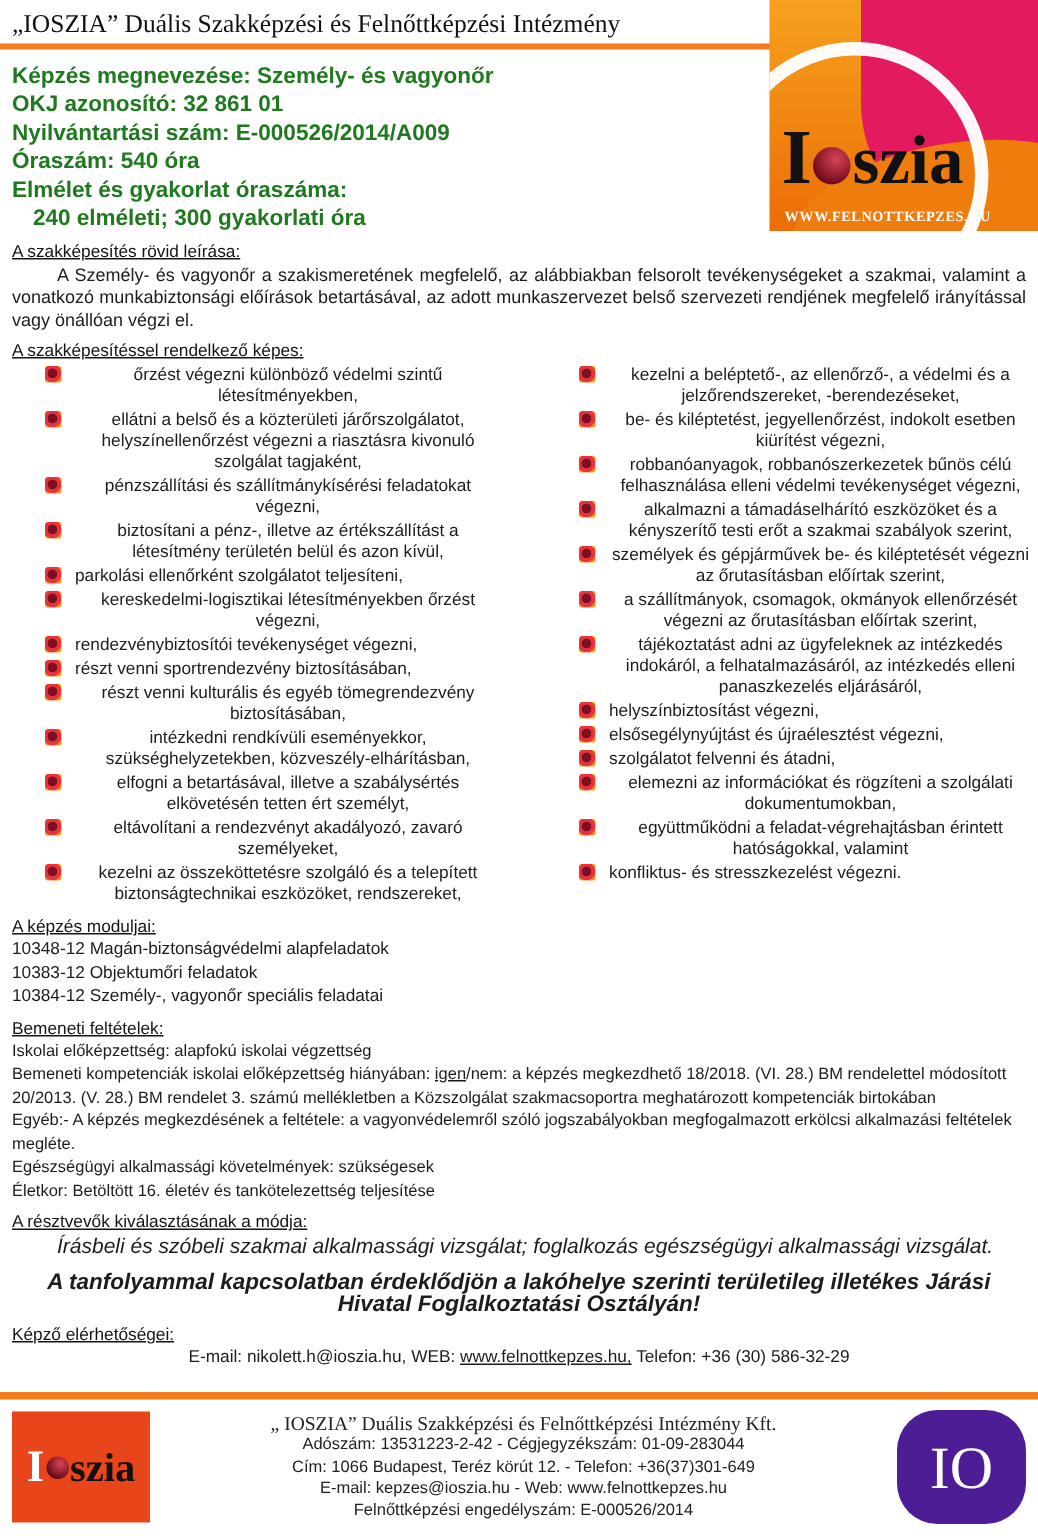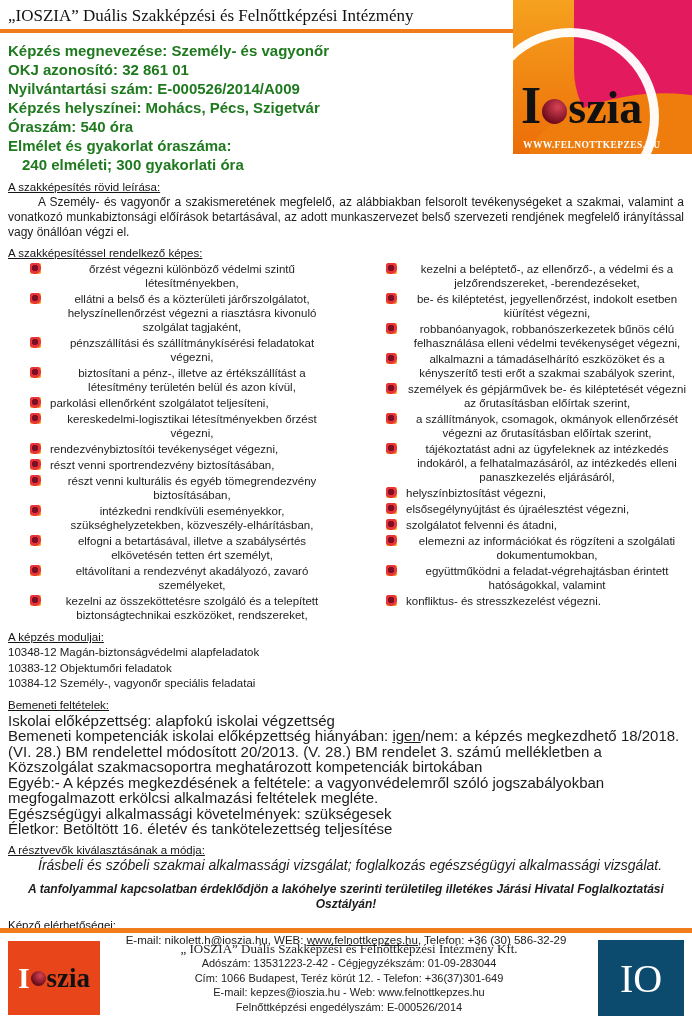--- a/index.html
+++ b/index.html
@@ -48,44 +48,44 @@
   .col{width:50%;box-sizing:border-box;}
   .col-left{padding-left:30px;padding-right:12px;}
   .col-right{padding-left:40px;padding-right:4px;}
   ul.blist{list-style:none;margin:0;padding:0;text-align:center;}
   ul.blist li{display:flex;gap:9px;margin-bottom:2px;
     font-size:11.5px;line-height:14px;}
   .b-icon{flex:0 0 11px;width:11px;height:11px;margin-top:1px;border-radius:2px;
     background:radial-gradient(circle at 45% 45%,#7D1020 0%,#7D1020 36%,#E8323C 40%,#E8323C 66%,#F59118 72%);}
   
   .plain-line{font-size:11.5px;line-height:15.5px;margin:0 8px;}
-  .entry-line{font-size:15px;line-height:15.5px;margin:0 8px;}
+  .entry-line{font-size:11px;line-height:15.5px;margin:0 8px;}
   .u{text-decoration:underline;}
   .indent-line{font-size:14px;line-height:15px;margin:0 8px;text-indent:30px;font-style:italic;}
   
-  .notice{font-size:12px;line-height:15px;font-weight:bold;font-style:italic;
+  .notice{font-size:15px;line-height:15px;font-weight:bold;font-style:italic;
     text-align:center;margin:9px 24px 6px 24px;}
   .contact-line{font-size:11.5px;line-height:15px;text-align:center;margin:1px 8px 8px 8px;}
   
   .footer{position:absolute;left:0;right:0;bottom:0;}
   .footer-rule{height:5px;background:#F07C1C;}
   .footer-body{display:flex;align-items:center;padding:7px 8px 8px 8px;gap:6px;}
   .footer-logo-left{width:92px;height:74px;background:#E8451B;flex:0 0 auto;
     display:flex;align-items:center;justify-content:center;
     font-family:"Liberation Serif","DejaVu Serif",serif;line-height:1;}
   .fl-i{color:#fff;font-size:30px;font-weight:bold;}
   .fl-ball{display:inline-block;width:15px;height:15px;border-radius:50%;
     background:radial-gradient(circle at 62% 32%,#D94356 0%,#5F0814 75%);margin:0 1px;}
   .fl-szia{color:#111;font-size:27px;font-weight:bold;}
   .footer-center{flex:1;text-align:center;font-size:11px;line-height:14.5px;color:#222;}
   .footer-center .f0{font-family:"Liberation Serif","DejaVu Serif",serif;font-size:13px;}
-  .footer-logo-right{width:86px;height:76px;background:#0c4a6e;flex:0 0 auto;
+  .footer-logo-right{width:86px;height:76px;background:#4c1d95;flex:0 0 auto;
     display:flex;align-items:center;justify-content:center;
     font-family:"Liberation Serif","DejaVu Serif",serif;
-    color:#fff;font-size:40px;}
+    color:#fff;font-size:40px;border-radius:27px;}
 </style>
 </head>
 <body>
 
 <div class="header">
   <div class="header-title">„IOSZIA” Duális Szakképzési és Felnőttképzési Intézmény</div>
   <div class="header-rule"></div>
 </div>
 
 <div class="logo-top">
@@ -93,21 +93,20 @@
   <div class="lt-sweep"></div>
   <div class="lt-ring"></div>
   <div class="lt-text"><span class="lt-i">I</span><span class="lt-ball"></span><span class="lt-szia">szia</span></div>
   <div class="lt-url">WWW.FELNOTTKEPZES.HU</div>
 </div>
 
 <div class="course">
   <div>Képzés megnevezése: Személy- és vagyonőr</div>
   <div>OKJ azonosító: 32 861 01</div>
   <div>Nyilvántartási szám: E-000526/2014/A009</div>
-  <div>Képzés helyszínei: Mohács, Pécs, Szigetvár</div>
   <div>Óraszám: 540 óra</div>
   <div>Elmélet és gyakorlat óraszáma:</div>
   <div class="indent">240 elméleti; 300 gyakorlati óra</div>
 </div>
 
 <div class="section-heading">A szakképesítés rövid leírása:</div>
 <p class="desc-par">A Személy- és vagyonőr a szakismeretének megfelelő, az alábbiakban felsorolt tevékenységeket a szakmai, valamint a vonatkozó munkabiztonsági előírások betartásával, az adott munkaszervezet belső szervezeti rendjének megfelelő irányítással vagy önállóan végzi el.</p>
 
 <div class="section-heading">A szakképesítéssel rendelkező képes:</div>
 <div class="columns">

